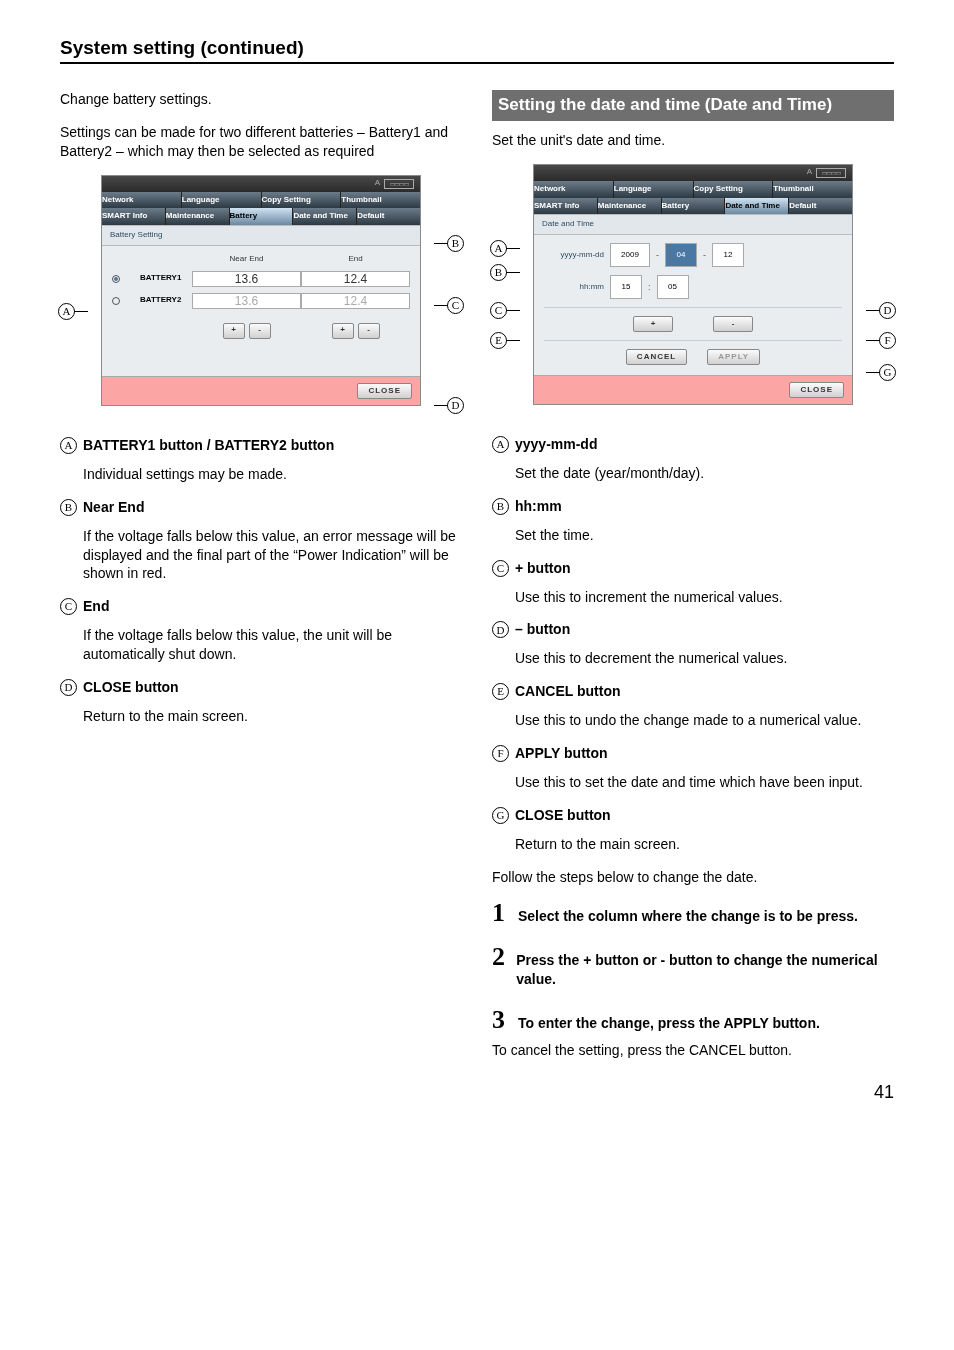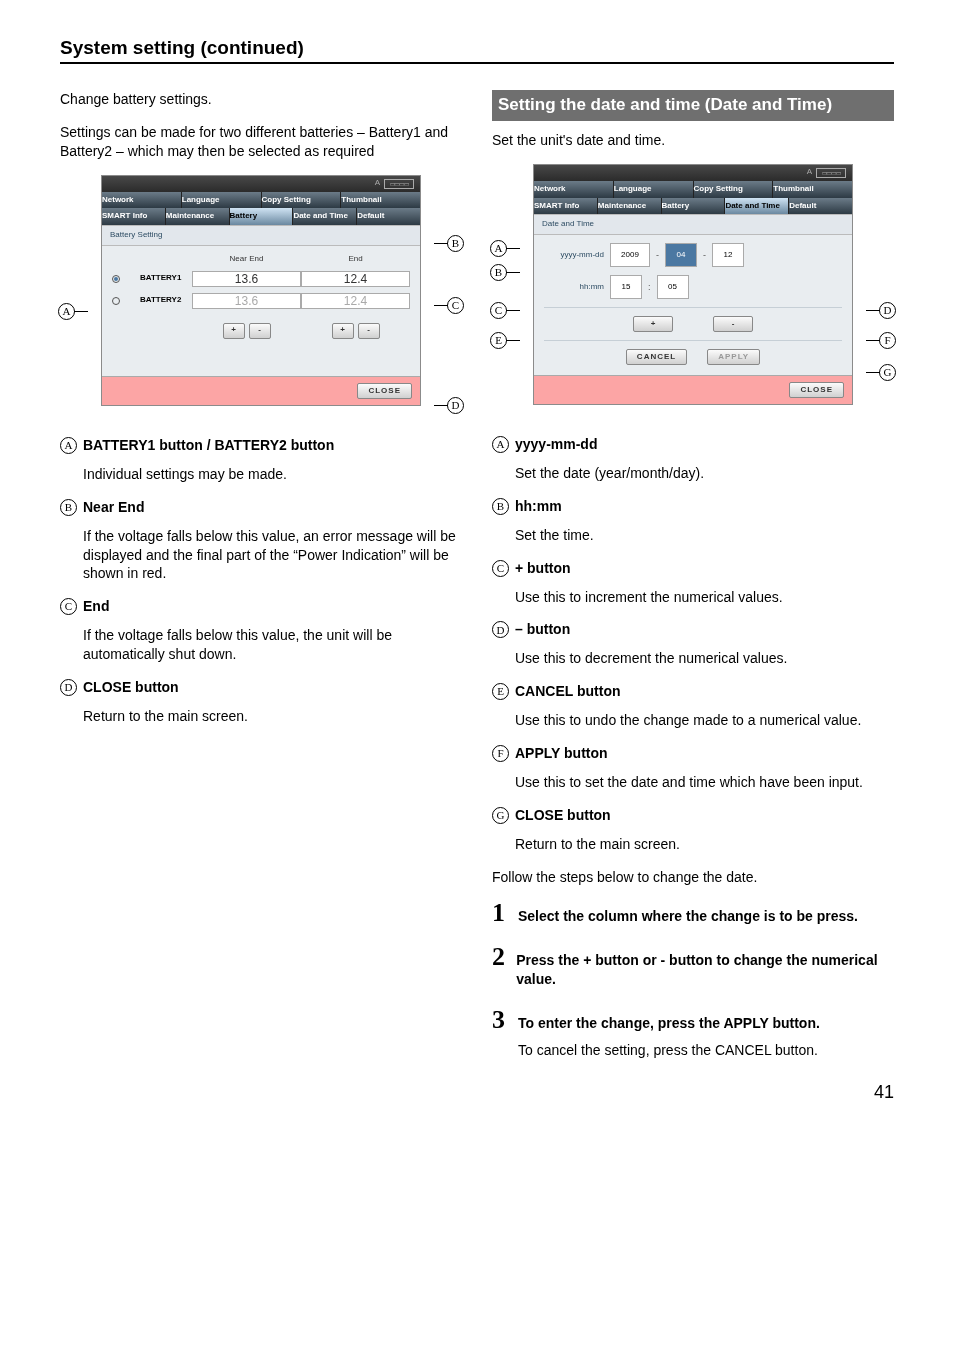--- a/index.html
+++ b/index.html
@@ -160,21 +160,21 @@
     display:flex; align-items:center; justify-content:center;
     margin-right:6px; position:relative; top:1px;
   }
   .def-title { font-weight:bold; }
   .def-body  { margin-left:23px; margin-bottom:14px; }
 
   .follow { margin:10px 0 14px 0; }
   .step { display:flex; margin-bottom:8px; }
   .step-num { font-size:26px; font-weight:bold; width:26px; font-family:"Times New Roman",serif; line-height:1; }
   .step-txt { font-weight:bold; padding-top:7px; }
-  .step-sub { margin-left:26px; font-weight:normal; }
+  .step-sub { font-weight:normal; }
 
   .page-num { text-align:right; font-size:18px; margin-top:20px; }
 </style>
 </head>
 <body>
 
 <div class="page-header">System setting (continued)</div>
 
 <div class="columns">
 

